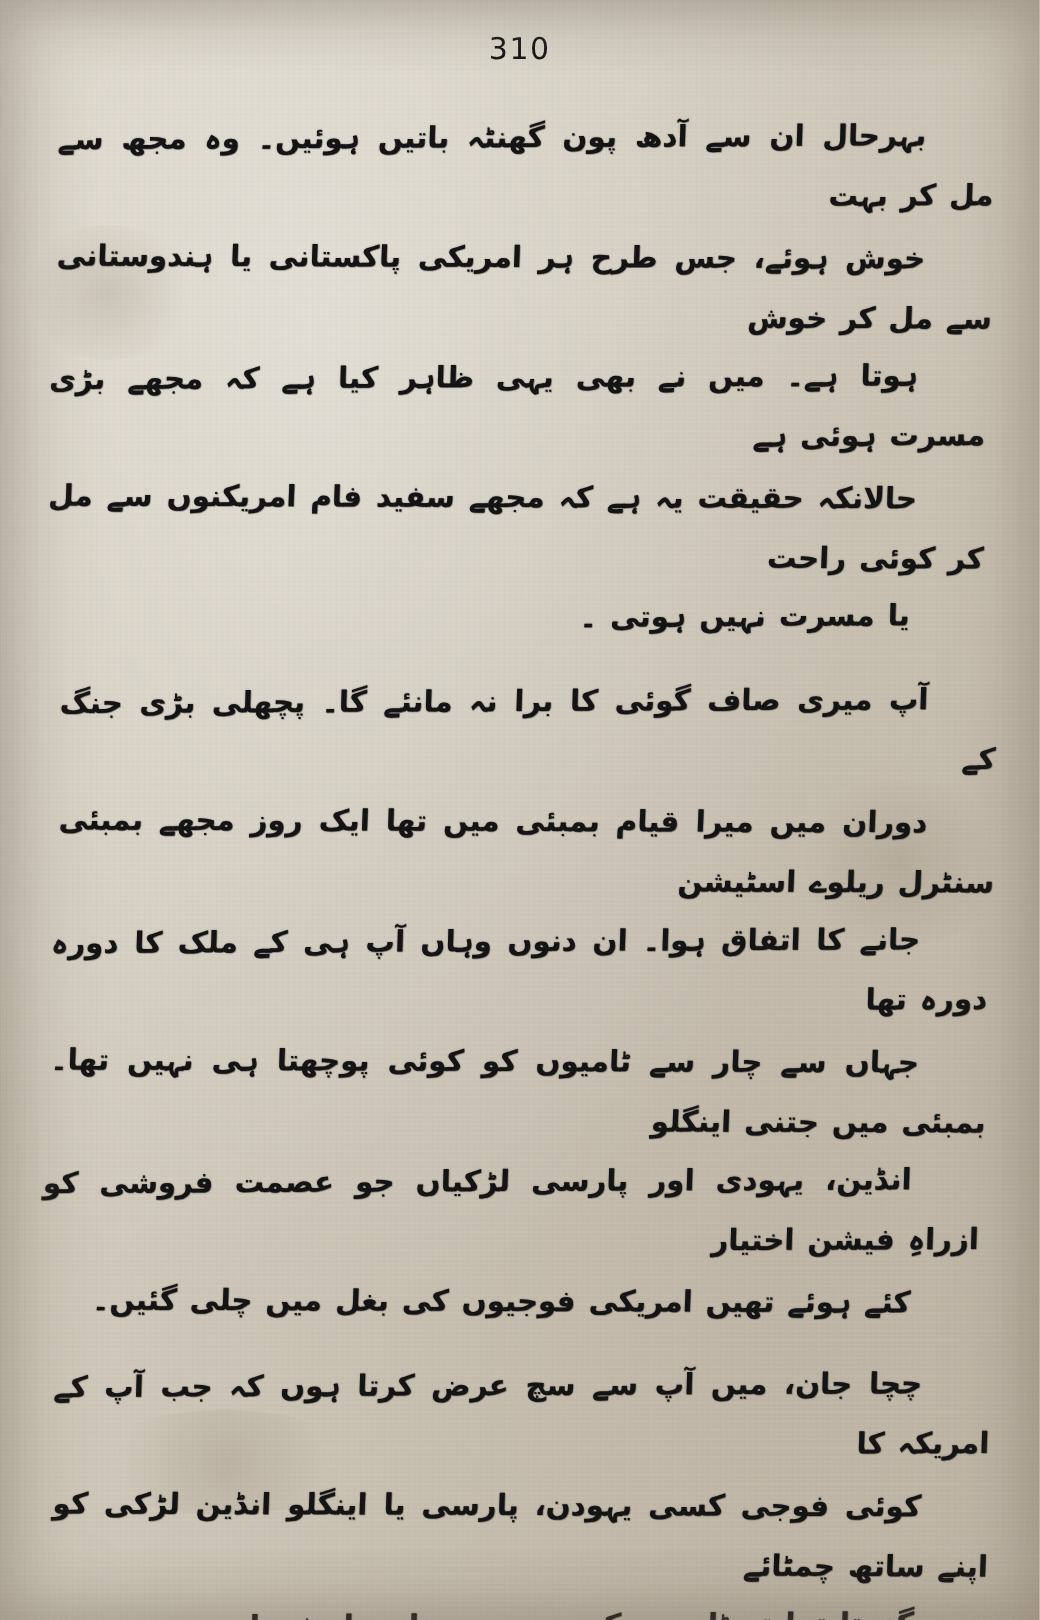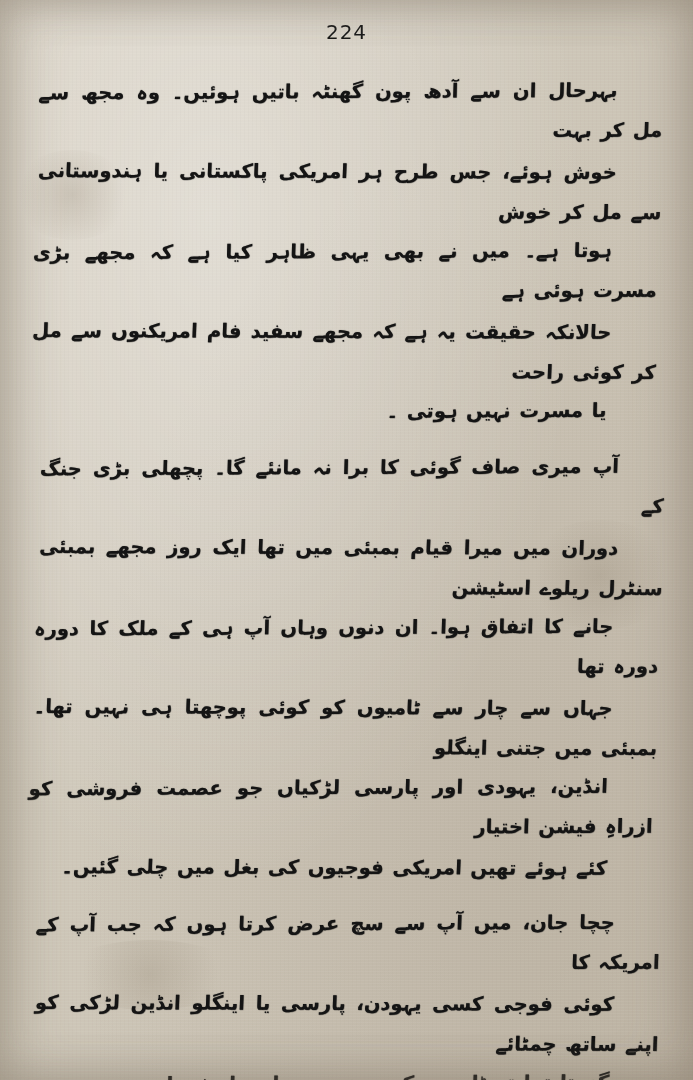--- a/index.html
+++ b/index.html
@@ -113,21 +113,21 @@
 </head>
 <body>
 
 <div class="page">
 
   <div class="grain"></div>
   <div class="smudge s1"></div>
   <div class="smudge s2"></div>
   <div class="smudge s3"></div>
 
-  <div class="folio">224</div>
+  <div class="folio">310</div>
 
   <div class="body-text">
 
     <p class="para indent p1">
       <span class="line">بہرحال ان سے آدھ پون گھنٹہ باتیں ہوئیں۔ وہ مجھ سے مل کر بہت</span>
       <span class="line">خوش ہوئے، جس طرح ہر امریکی پاکستانی یا ہندوستانی سے مل کر خوش</span>
       <span class="line">ہوتا ہے۔ میں نے بھی یہی ظاہر کیا ہے کہ مجھے بڑی مسرت ہوئی ہے</span>
       <span class="line">حالانکہ حقیقت یہ ہے کہ مجھے سفید فام امریکنوں سے مل کر کوئی راحت</span>
       <span class="line">یا مسرت نہیں ہوتی ۔</span>
     </p>

